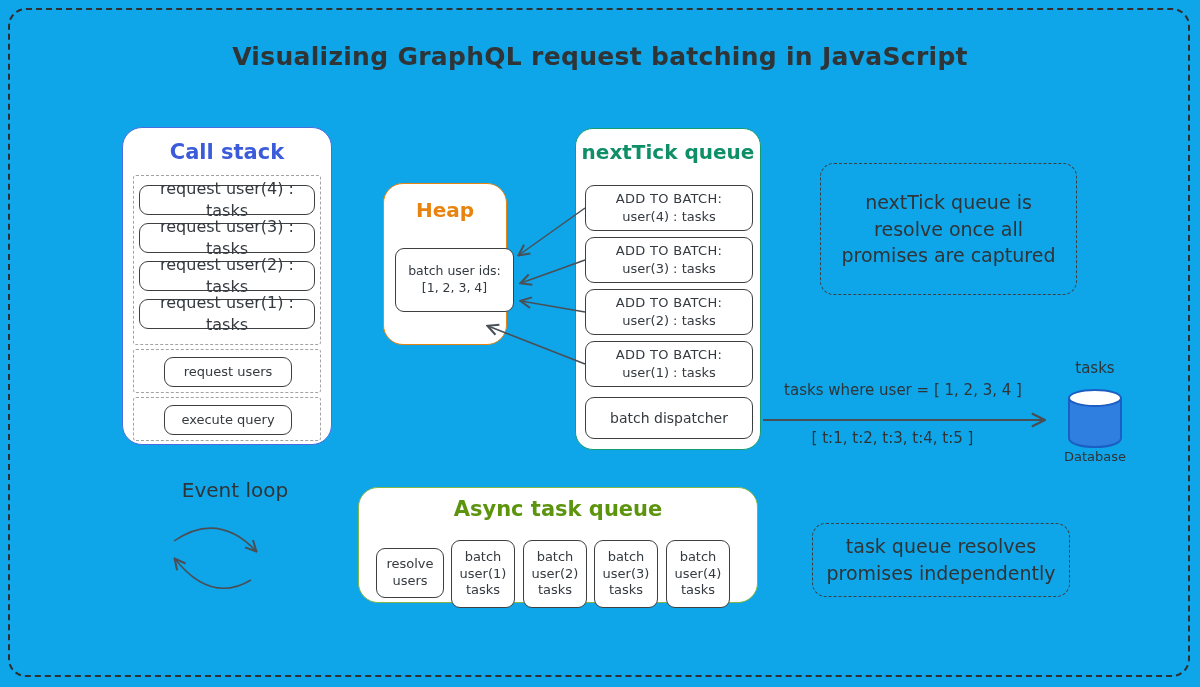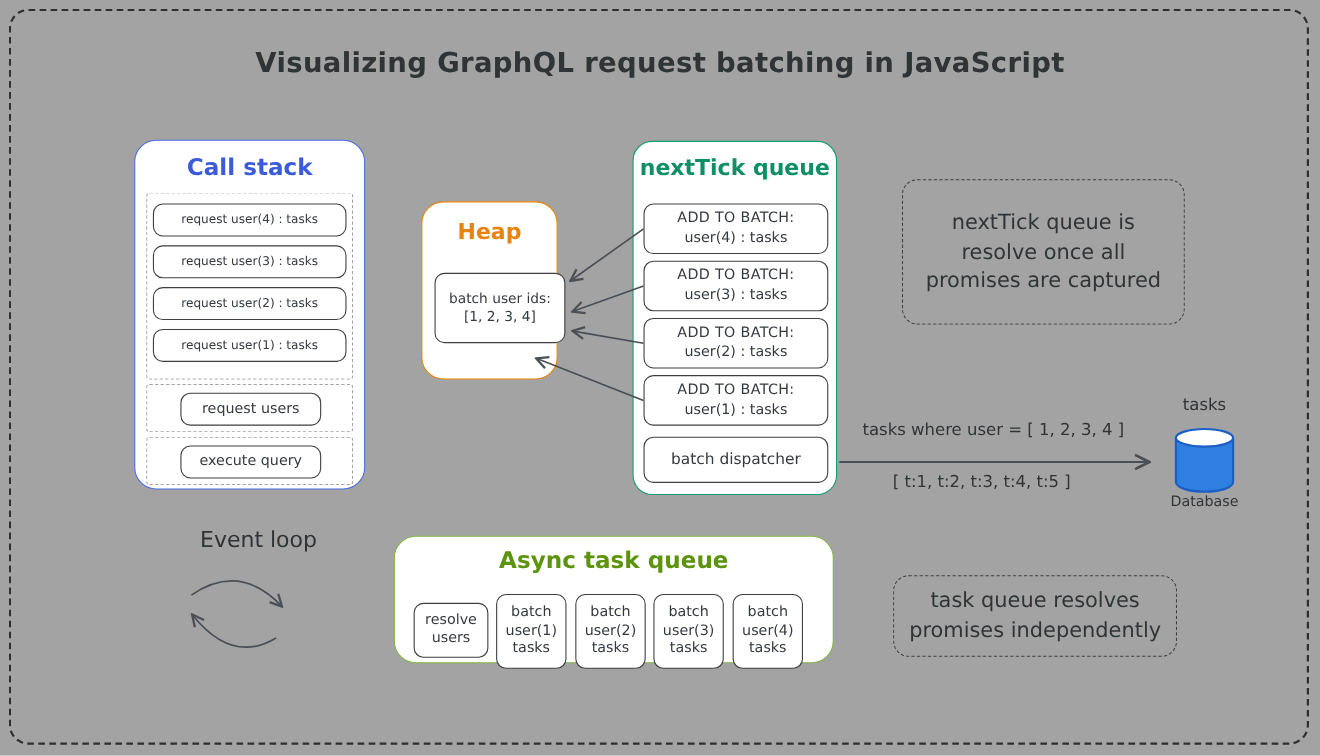--- a/index.html
+++ b/index.html
@@ -1,17 +1,17 @@
 <!DOCTYPE html>
 <html><head>
 <meta charset="utf-8">
 <style>
   html,body{margin:0;padding:0;background:#ffffff;}
   #canvas{
-    position:relative;width:1200px;height:687px;background:#a3a3a3;
+    position:relative;width:1200px;height:687px;background:#0ea5e9;
     font-family:"DejaVu Sans", sans-serif;color:#343a40;overflow:hidden;
   }
   .frame{
     position:absolute;left:8px;top:8px;width:1182px;height:669px;
     border:2px dashed #2f2f2f;border-radius:18px;box-sizing:border-box;
   }
   .diagram-title{
     position:absolute;top:42px;left:0;width:100%;text-align:center;
     font-size:25px;font-weight:600;color:#2f3437;letter-spacing:.3px;
   }
@@ -29,21 +29,21 @@
   }
   .note{
     position:absolute;box-sizing:border-box;border:1.7px dashed #3c4043;border-radius:14px;
     display:flex;flex-direction:column;align-items:center;justify-content:center;
     text-align:center;font-size:19px;line-height:1.42;color:#2f3437;
   }
   
   .call-stack{left:122px;top:127px;width:210px;height:318px;border:1.7px solid #4a6de0;border-radius:20px;}
   .call-stack .panel-title{top:12px;font-size:21px;color:#3b5bdb;}
   .cs-frames{left:10px;top:47px;width:188px;height:170px;display:flex;flex-direction:column;align-items:center;padding-top:9px;gap:8px;}
-  .cs-frame{position:relative;width:176px;height:30px;font-size:11px;flex:0 0 auto;}
+  .cs-frame{position:relative;width:176px;height:30px;font-size:16px;flex:0 0 auto;}
   .cs-single{left:10px;top:221px;width:188px;height:44px;}
   .cs-single2{left:10px;top:269px;width:188px;height:44px;}
   .cs-small{left:30px;top:7px;width:128px;height:30px;font-size:13px;}
   
   .heap{left:383px;top:183px;width:124px;height:162px;border:1.7px solid #e8830f;border-radius:20px;}
   .heap .panel-title{top:14px;font-size:20px;color:#e8830f;}
   .heap-box{left:11px;top:64px;width:119px;height:64px;font-size:12.5px;}
   
   .next-tick{left:575px;top:128px;width:186px;height:322px;border:1.7px solid #169c72;border-radius:18px;}
   .next-tick .panel-title{top:11px;font-size:20px;color:#0f8f67;}

